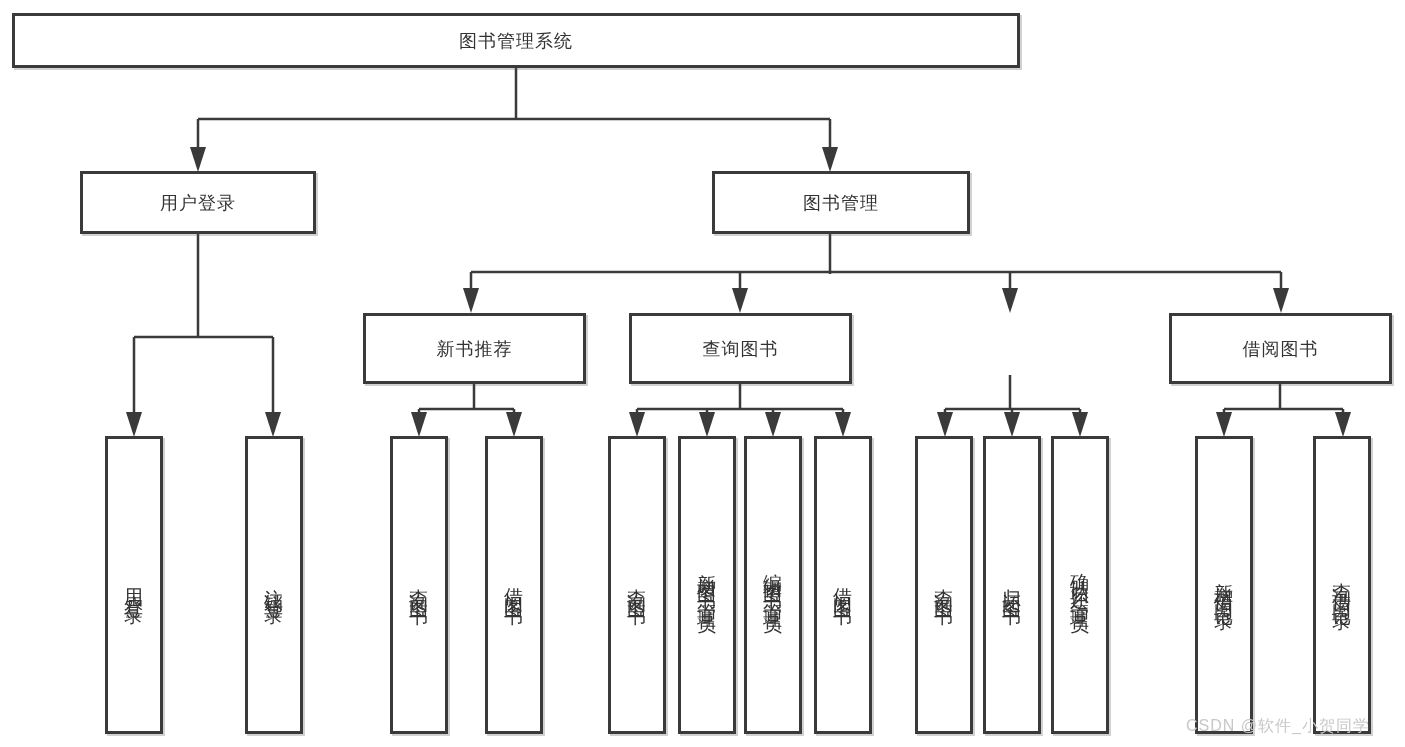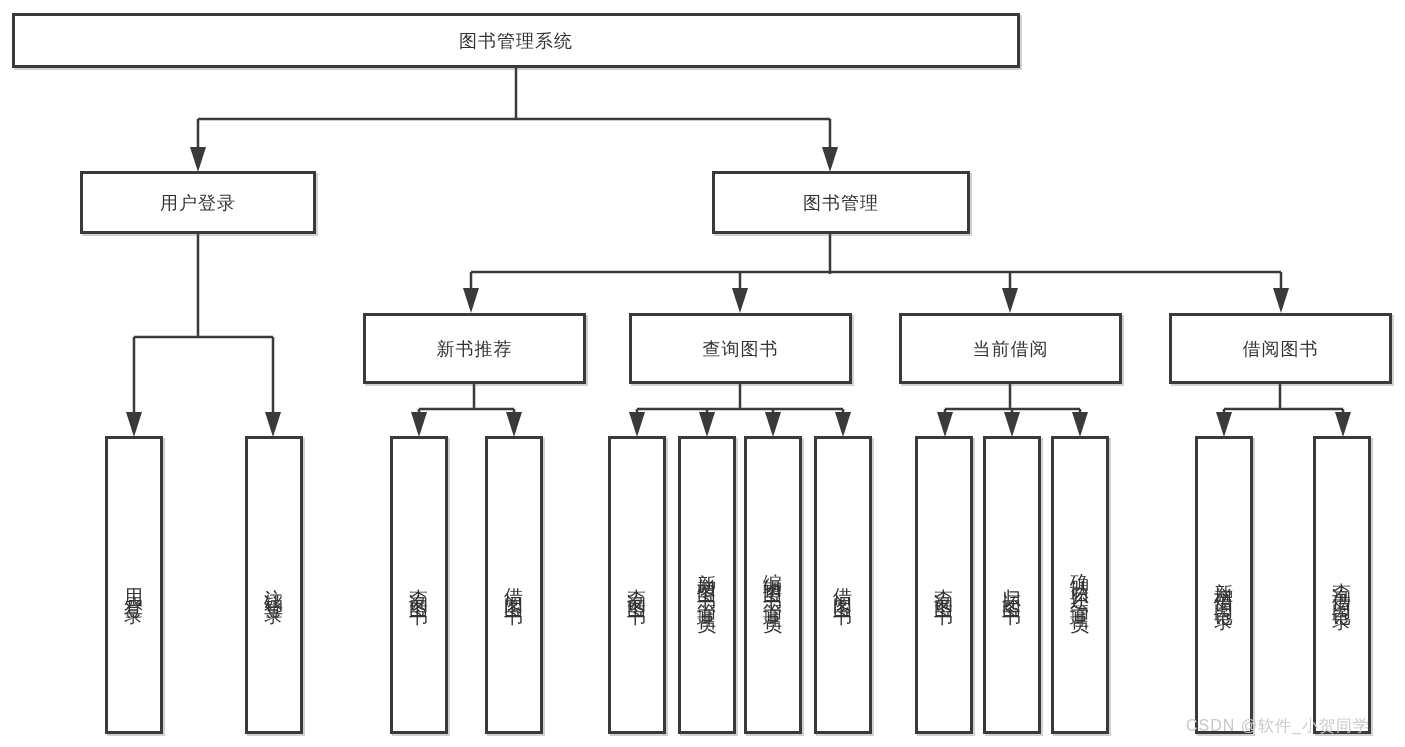--- a/index.html
+++ b/index.html
@@ -104,23 +104,20 @@
   <div class="node h-node n-book-mgmt">
     <span>图书管理</span>
   </div>
 
   <div class="node h-node n-l3 n-new-book">
     <span>新书推荐</span>
   </div>
   <div class="node h-node n-l3 n-book-borrow">
     <span>查询图书</span>
   </div>
-  <div class="node h-node n-l3 n-cur-borrow">
-    <span>当前借阅</span>
-  </div>
   <div class="node h-node n-l3 n-borrow-rec">
     <span>借阅图书</span>
   </div>
 
   <div class="node leaf lf1">
     <span class="vtxt">用户登录</span>
   </div>
   <div class="node leaf lf2">
     <span class="vtxt">注销登录</span>
   </div>

